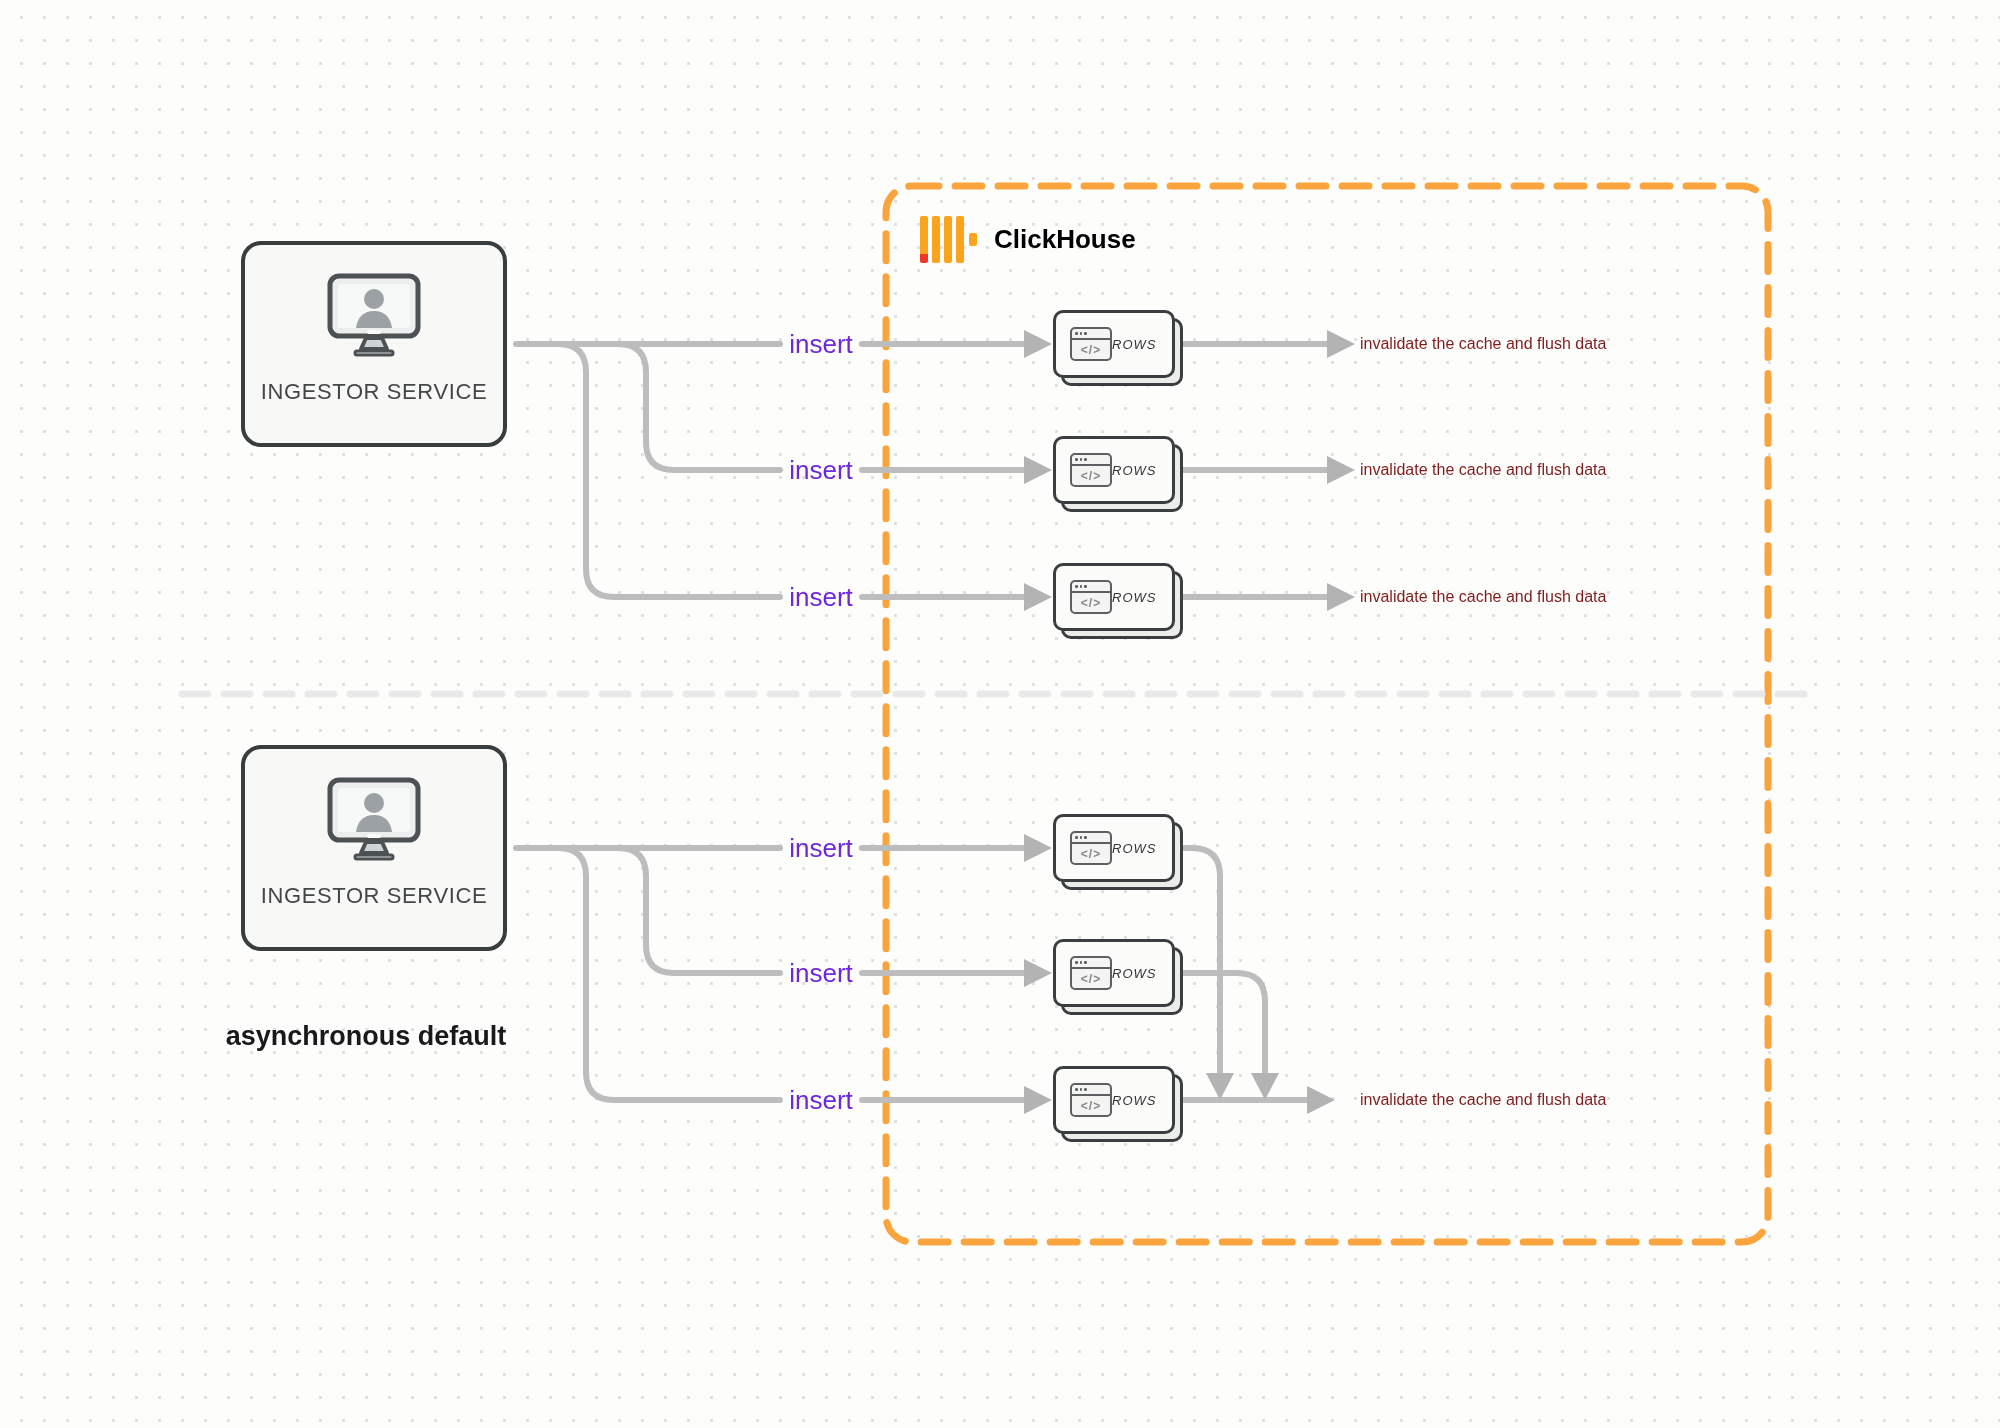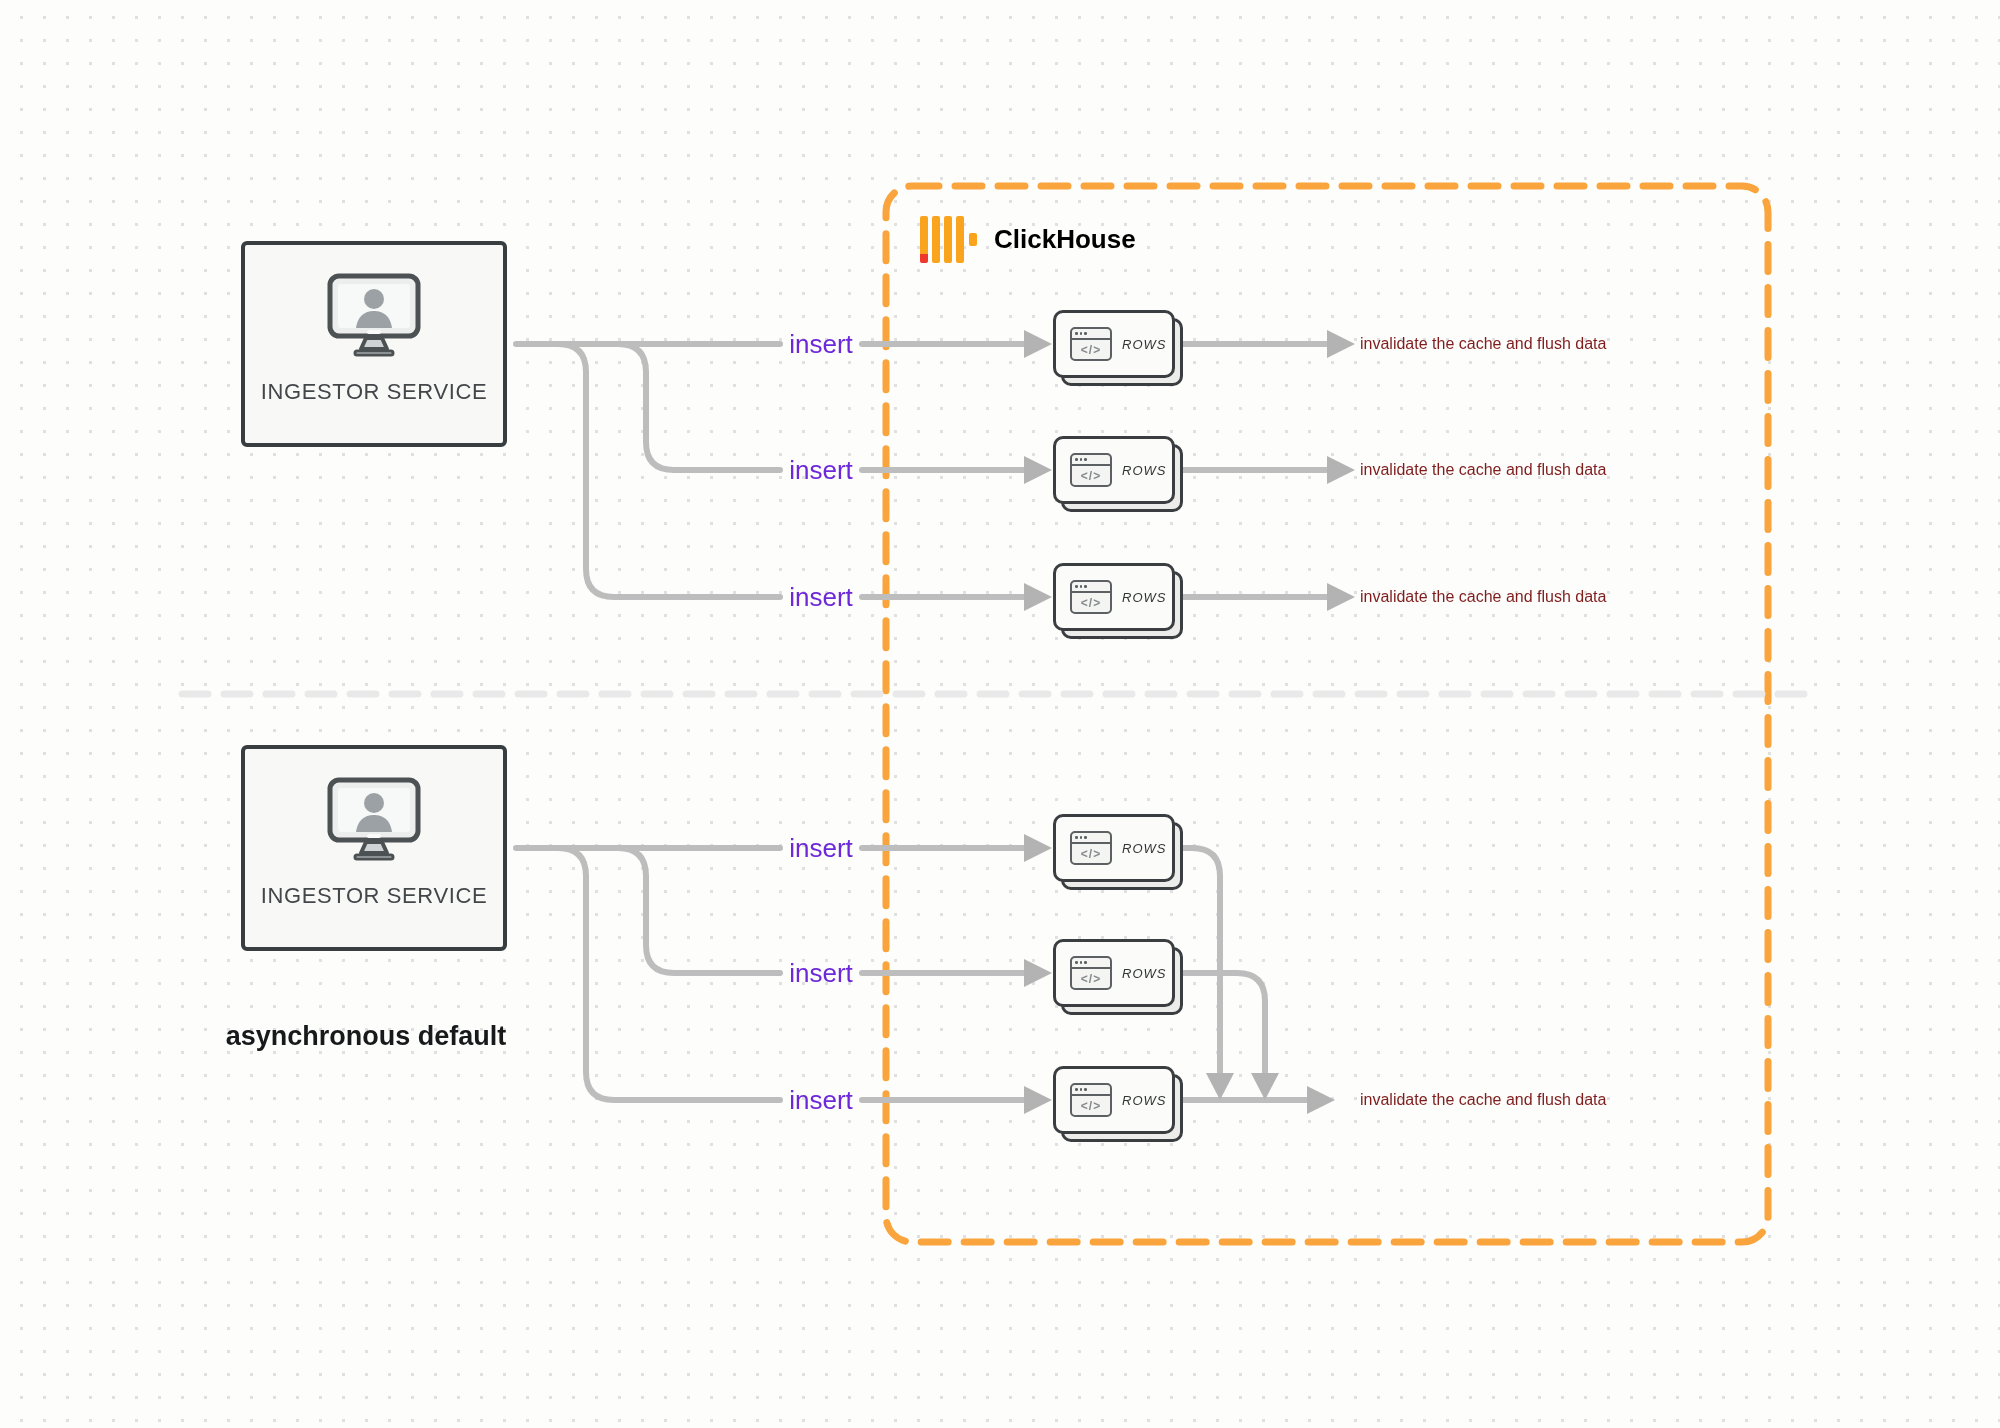--- a/index.html
+++ b/index.html
@@ -12,21 +12,21 @@
     background-size:23px 23px;
     background-position:10px 6px;
     position:relative;overflow:hidden;
   }
   .canvas{position:absolute;inset:0;}
   .wires{position:absolute;left:0;top:0;z-index:1;}
 
   
   .service-box{
     position:absolute;left:241px;width:266px;height:206px;z-index:2;
-    background:#f8f8f7;border:4px solid #383d40;border-radius:6px;
+    background:#f8f8f7;border:4px solid #383d40;border-radius:20px;
     box-sizing:border-box;display:flex;flex-direction:column;align-items:center;
     justify-content:flex-start;padding-top:28px;
   }
   .service-label{
     margin-top:18px;font-size:22px;letter-spacing:.6px;color:#43474a;white-space:nowrap;
   }
 
   
   .caption{
     position:absolute;z-index:2;transform:translate(-50%,-50%);
@@ -71,21 +71,21 @@
   .winbar{
     height:9px;border-bottom:2.5px solid #5c6062;display:flex;align-items:center;
     padding-left:3px;gap:2px;box-sizing:content-box;
   }
   .windot{width:2.5px;height:2.5px;border-radius:50%;background:#5c6062;}
   .winbody{
     flex:1;display:flex;align-items:center;justify-content:center;
     font-size:12px;font-weight:bold;color:#85898b;letter-spacing:1px;
   }
   .rows-label{
-    margin-left:10px;font-size:13px;font-style:italic;font-weight:500;
+    font-size:13px;font-style:italic;font-weight:500;
     letter-spacing:1px;color:#323536;white-space:nowrap;
   }
 </style>
 </head>
 <body>
 
 <div class="canvas">
 
   <svg class="wires" width="2000" height="1428" viewBox="0 0 2000 1428">
 

